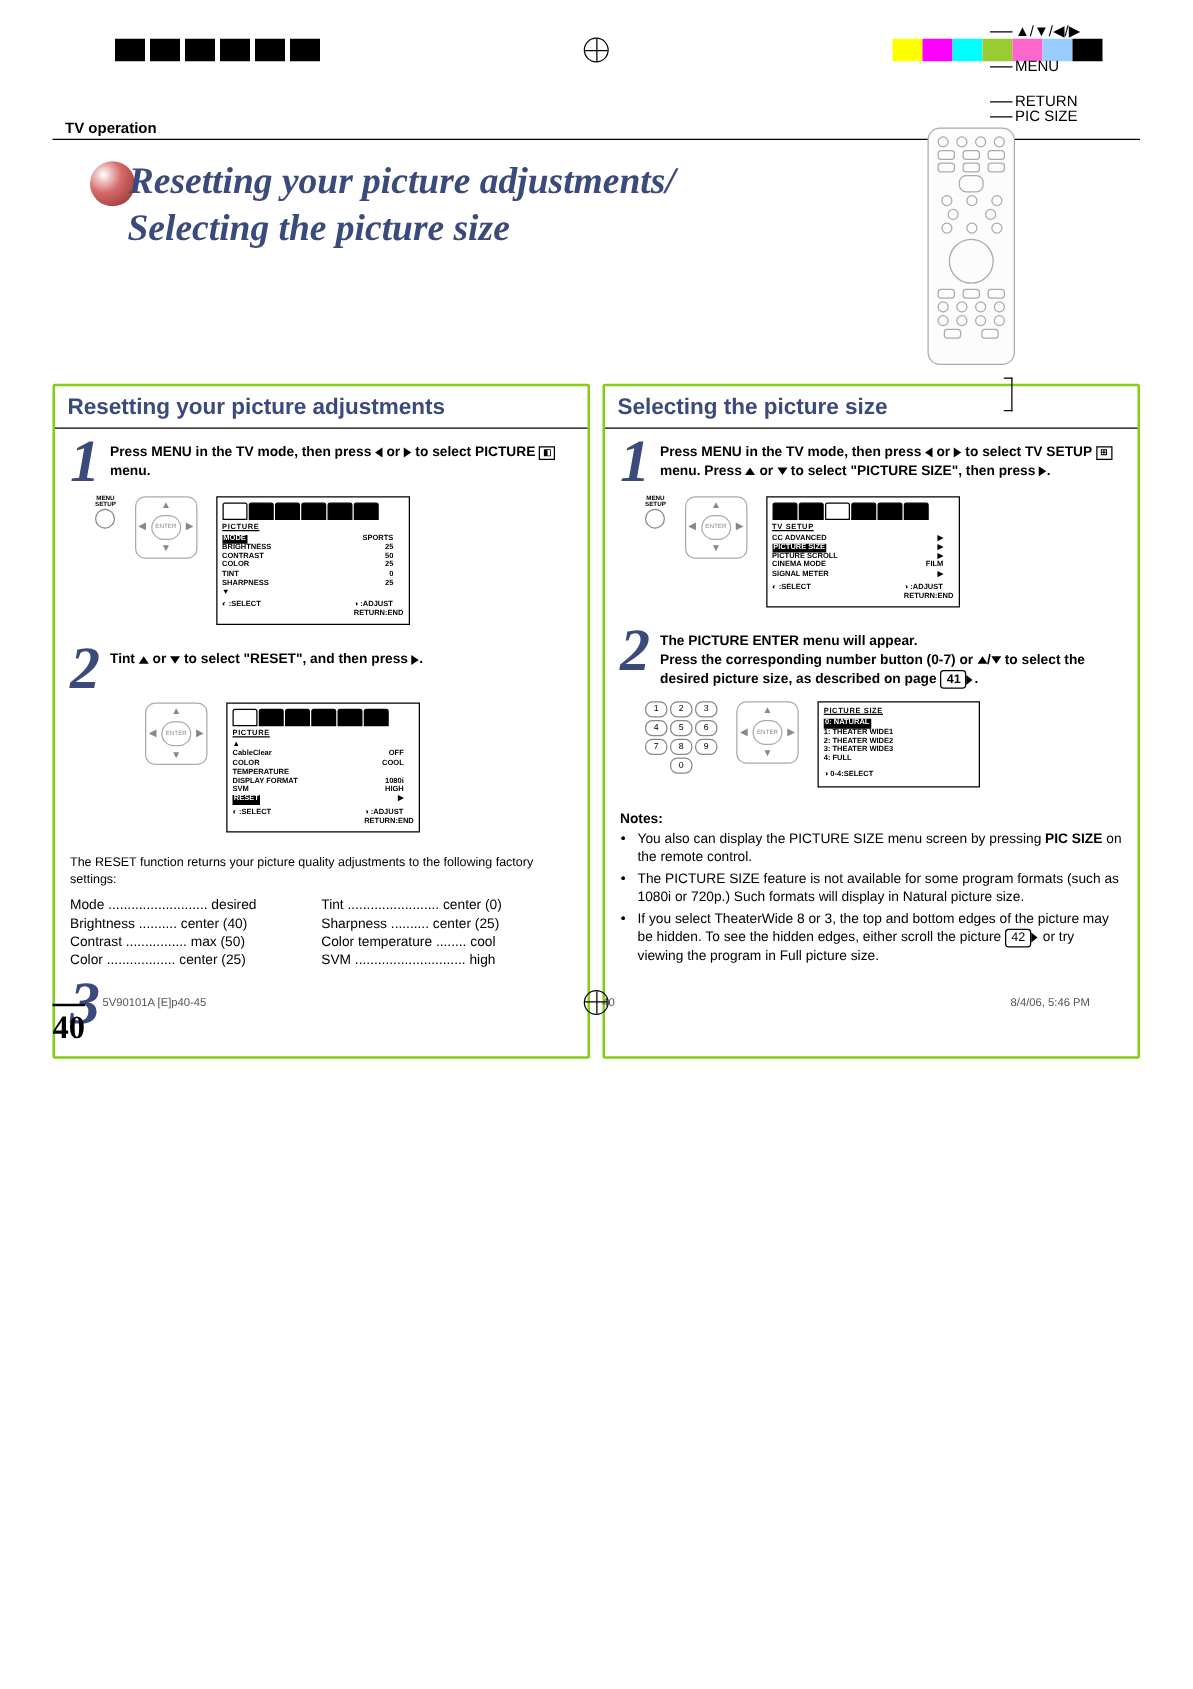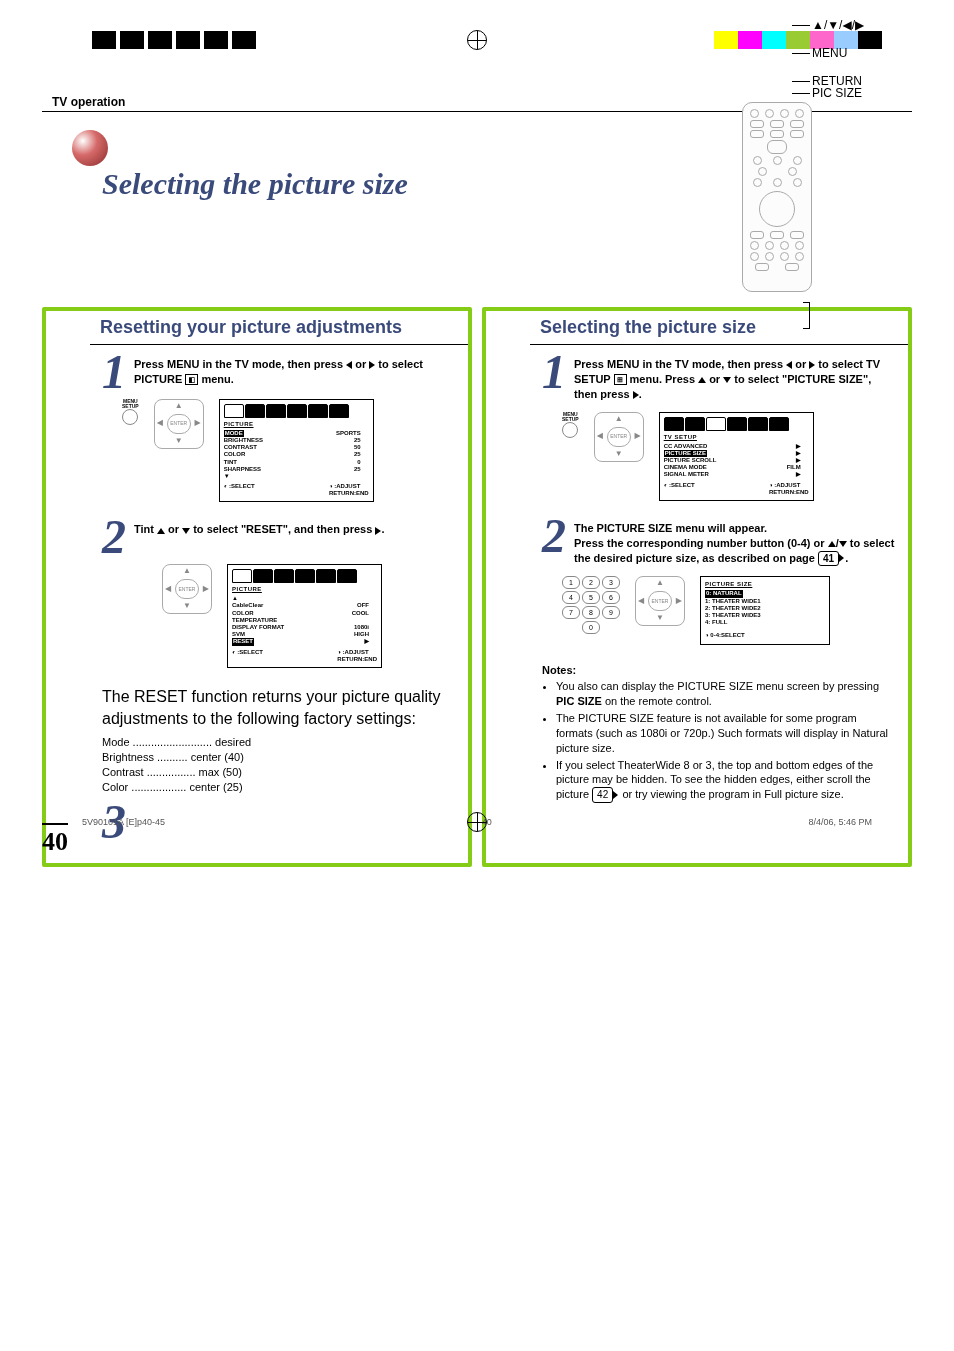--- a/index.html
+++ b/index.html
@@ -122,23 +122,22 @@
     width: 18px;
     border-top: 1px solid #000;
   }
   .columns {
     display: flex;
     margin-top: 15px;
     gap: 10px;
   }
   .col {
     flex: 1;
-    border: 4px solid #84cc16;
+    border: 2px solid #84cc16;
     border-radius: 2px;
-    padding-left: 44px;
   }
   .col-header {
     border-bottom: 1px solid #000;
     padding: 6px 10px;
     font-size: 18px;
     font-weight: bold;
     color: #3a4a7a;
   }
   .col-body {
     padding: 10px 12px 15px 12px;
@@ -224,21 +223,21 @@
   .osd-tab.active { background: #fff; }
   .osd-section {
     text-decoration: underline;
     margin-bottom: 2px;
     letter-spacing: 0.5px;
   }
   .osd-item { display: flex; justify-content: space-between; padding-right: 8px; }
   .osd-highlight { background: #000; color: #fff; padding: 0 1px; display: inline-block; }
   .osd-footer { display: flex; justify-content: space-between; margin-top: 3px; }
   .para {
-    font-size: 16px;
+    font-size: 10px;
     margin: 6px 0;
   }
   .reset-list {
     display: flex;
     font-size: 11px;
     margin: 4px 0 10px 0;
   }
   .reset-list .rcol { flex: 1; }
   .return-btn {
     display: inline-block;
@@ -363,21 +362,21 @@
       <div class="csq" style="background:#9cf"></div>
       <div class="csq" style="background:#000"></div>
     </div>
   </div>
 
   <div class="op-header">TV operation</div>
   <hr class="hr-thin">
 
   <div class="top-area">
     <div class="main-title">
-      <div><span class="sphere"></span></div>
+      <div><span class="sphere"></span><span>Resetting your picture adjustments/</span></div>
       <div style="margin-left:30px">Selecting the picture size</div>
     </div>
     <div class="remote-box">
       <div class="remote">
         <div class="row">
             <div class="btn-c"></div>
             <div class="btn-c"></div>
             <div class="btn-c"></div>
             <div class="btn-c"></div>
           </div>
@@ -567,20 +566,26 @@
           </div>
         </div>
         <div class="para">The RESET function returns your picture quality adjustments to the following factory settings:</div>
         <div class="reset-list">
           <div class="rcol">
             <div>Mode .......................... desired</div>
             <div>Brightness .......... center (40)</div>
             <div>Contrast ................ max (50)</div>
             <div>Color .................. center (25)</div>
           </div>
+          <div class="rcol">
+            <div>Tint ........................ center (0)</div>
+            <div>Sharpness .......... center (25)</div>
+            <div>Color temperature ........ cool</div>
+            <div>SVM ............................. high</div>
+          </div>
         </div>
 
         <div class="step">
           <div class="step-num">3</div>
         </div>
       </div>
     </div>
 
     <div class="col">
       <div class="col-header">Selecting the picture size</div>
@@ -639,22 +644,22 @@
                 <span>◐ :SELECT</span>
                 <span style="white-space:pre">◑ :ADJUST
 RETURN:END</span>
               </div>
           </div>
         </div>
 
         <div class="step">
           <div class="step-num">2</div>
           <div class="step-text">
-            <span>The PICTURE SIZE menu will appear.</span><br>
-            <span>Press the corresponding number button (0-4) or </span><span class="tri tri-u"></span>/<span class="tri tri-d"></span><span> to select the desired picture size, as described on page </span><span class="page-ref">41</span>&nbsp;&nbsp;<span>.</span>
+            <span>The PICTURE ENTER menu will appear.</span><br>
+            <span>Press the corresponding number button (0-7) or </span><span class="tri tri-u"></span>/<span class="tri tri-d"></span><span> to select the desired picture size, as described on page </span><span class="page-ref">41</span>&nbsp;&nbsp;<span>.</span>
           </div>
         </div>
         <div class="osd-row">
           <div class="num-btn-group">
             <div class="nrow">
                 <div class="num-btn">1</div>
                 <div class="num-btn">2</div>
                 <div class="num-btn">3</div>
               </div>
             <div class="nrow">

